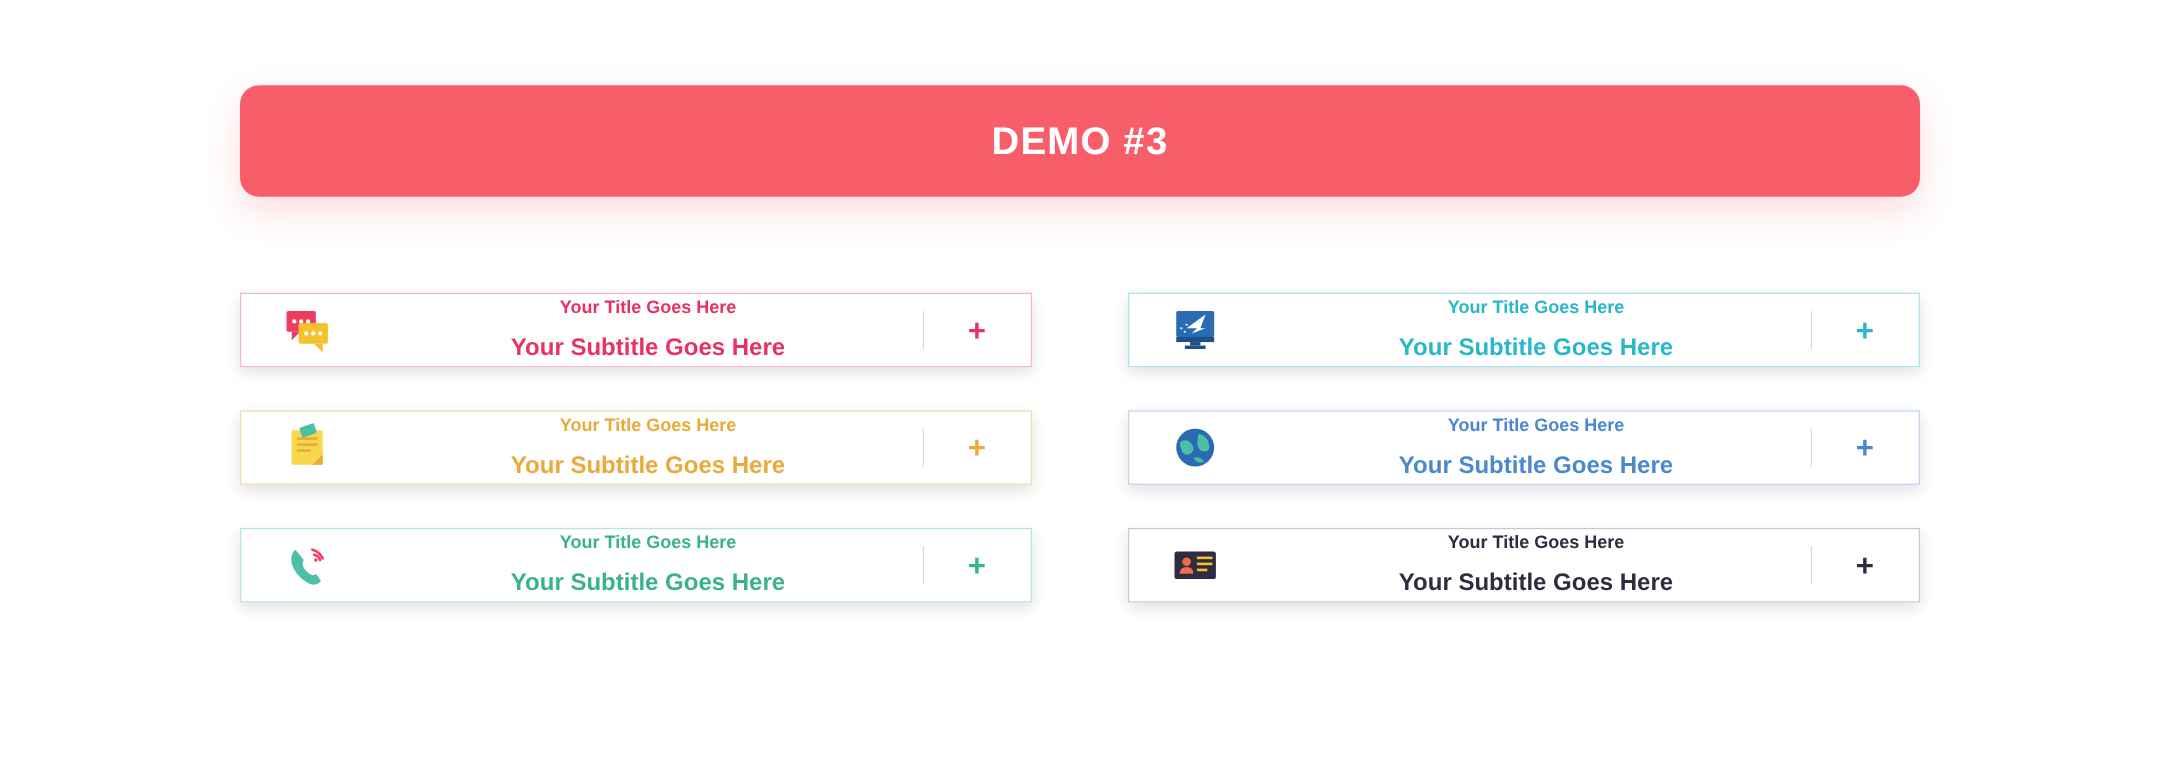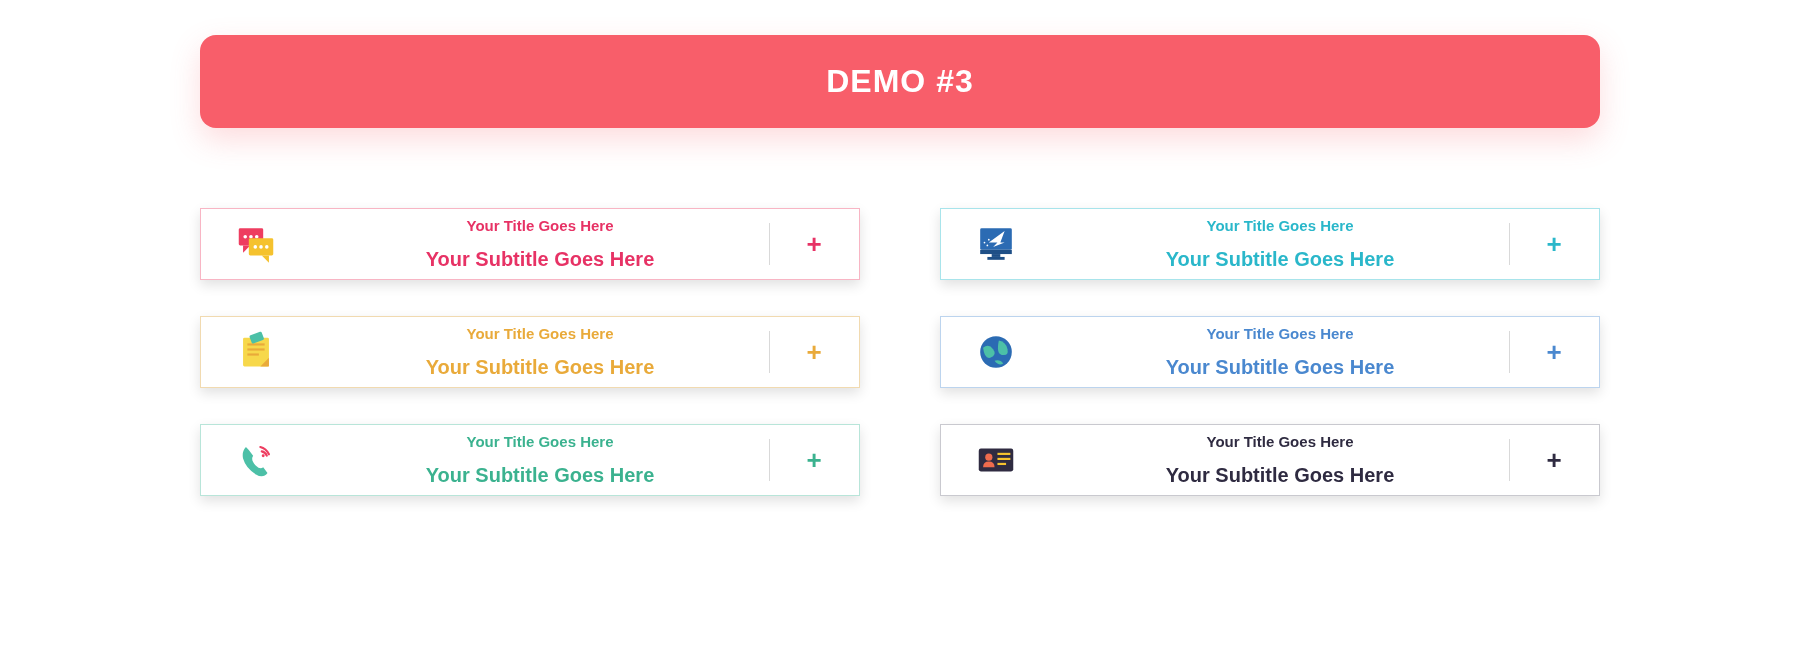--- a/index.html
+++ b/index.html
@@ -13,35 +13,36 @@
     .header-banner {
       background: #f85e6a;
       color: #fff;
       padding: 28px;
       text-align: center;
       border-radius: 16px;
       font-size: 32px;
       font-weight: 800;
       letter-spacing: 1px;
       box-shadow: 0 12px 30px rgba(248,94,106,0.22);
+      margin-top: 36px;
     }
     .cards-grid {
       margin-top: 80px;
       display: grid;
       grid-template-columns: 1fr 1fr;
       column-gap: 80px;
       row-gap: 36px;
     }
     .card {
       display: flex;
       align-items: stretch;
       background: #fff;
       border: 1px solid;
       box-shadow: 0 5px 12px rgba(0,0,0,0.12);
-      height: 72px;
+      height: 62px;
       cursor: pointer;
     }
     .card-icon-wrap {
       flex: 0 0 110px;
       display: flex;
       align-items: center;
       justify-content: center;
       position: relative;
     }
     .card-text {

